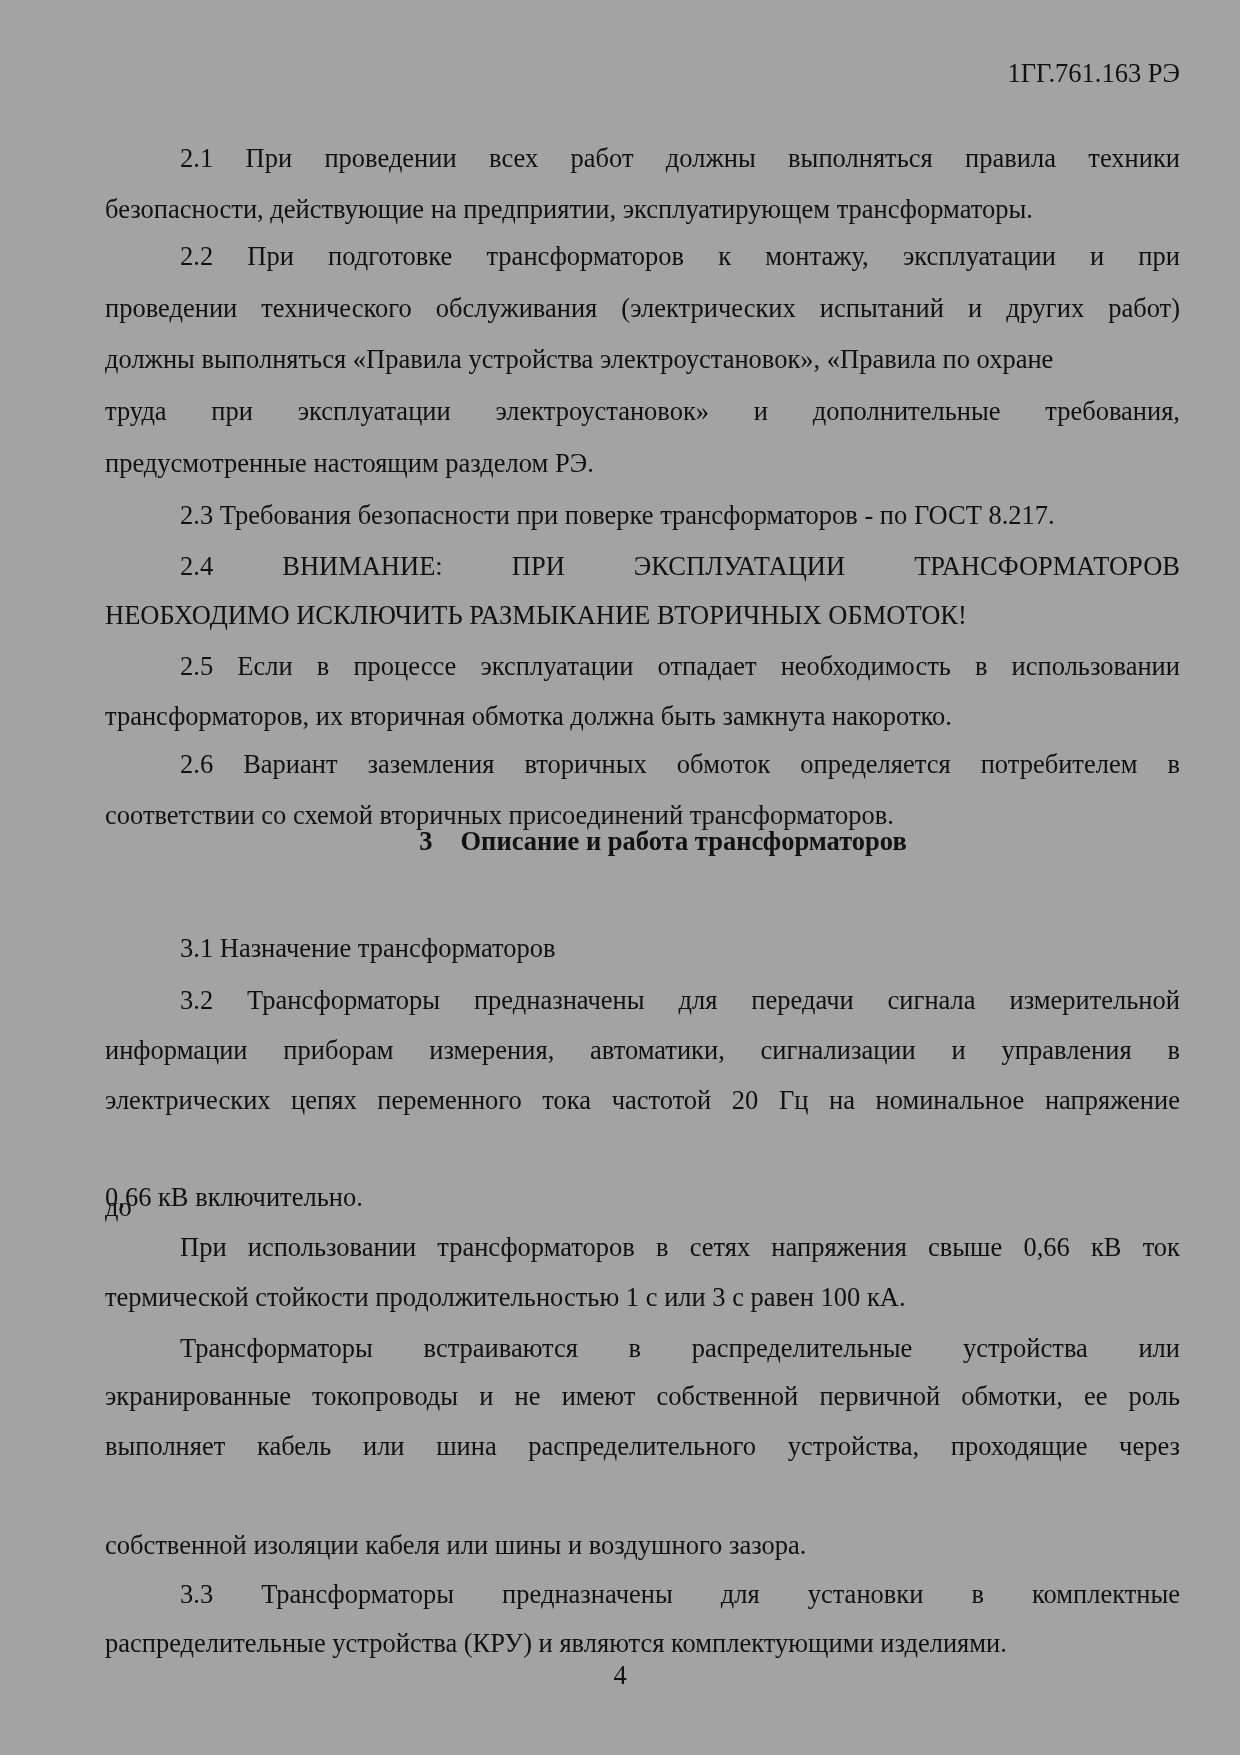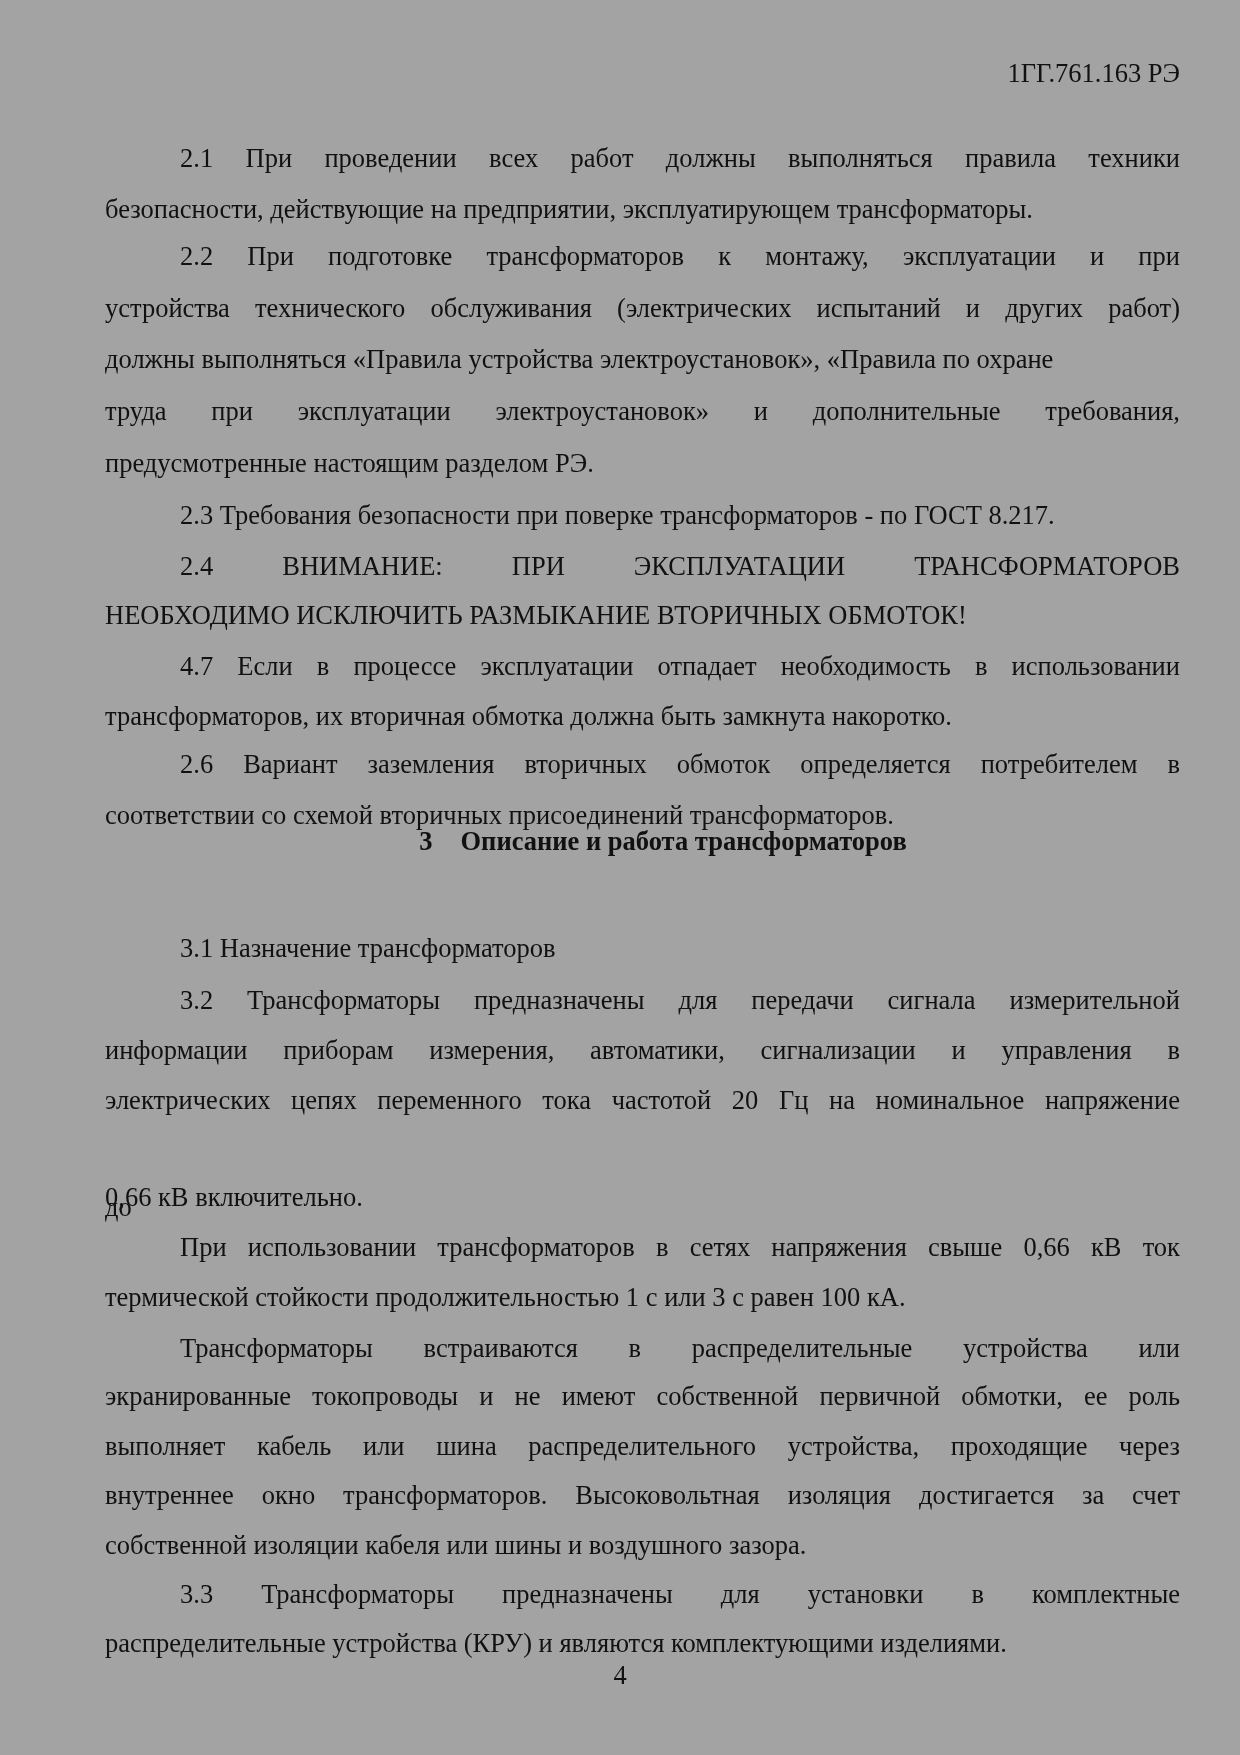--- a/index.html
+++ b/index.html
@@ -15,46 +15,45 @@
 </style>
 </head>
 <body>
 
 <div class="page">
   <div class="hdr">1ГГ.761.163 РЭ</div>
 
   <div class="ln ind j" style="top:95px">2.1 При проведении всех работ должны выполняться правила техники</div>
   <div class="ln" style="top:146px">безопасности, действующие на предприятии, эксплуатирующем трансформаторы.</div>
   <div class="ln ind j" style="top:193px">2.2 При подготовке трансформаторов к монтажу, эксплуатации и при</div>
-  <div class="ln j" style="top:245px">устройства технического обслуживания (электрических испытаний и других работ)</div>
+  <div class="ln j" style="top:245px">проведении технического обслуживания (электрических испытаний и других работ)</div>
   <div class="ln" style="top:296px">должны выполняться «Правила устройства электроустановок», «Правила по охране</div>
   <div class="ln j" style="top:348px">труда при эксплуатации электроустановок» и дополнительные требования,</div>
   <div class="ln" style="top:400px">предусмотренные настоящим разделом РЭ.</div>
   <div class="ln ind" style="top:452px">2.3 Требования безопасности при поверке трансформаторов - по ГОСТ 8.217.</div>
   <div class="ln ind j" style="top:503px">2.4 ВНИМАНИЕ: ПРИ ЭКСПЛУАТАЦИИ ТРАНСФОРМАТОРОВ</div>
   <div class="ln" style="top:552px">НЕОБХОДИМО ИСКЛЮЧИТЬ РАЗМЫКАНИЕ ВТОРИЧНЫХ ОБМОТОК!</div>
-  <div class="ln ind j" style="top:603px">4.7 Если в процессе эксплуатации отпадает необходимость в использовании</div>
+  <div class="ln ind j" style="top:603px">2.5 Если в процессе эксплуатации отпадает необходимость в использовании</div>
   <div class="ln" style="top:653px">трансформаторов, их вторичная обмотка должна быть замкнута накоротко.</div>
   <div class="ln ind j" style="top:701px">2.6 Вариант заземления вторичных обмоток определяется потребителем в</div>
   <div class="ln" style="top:752px">соответствии со схемой вторичных присоединений трансформаторов.</div>
 
   <div class="h2" style="top:826px">
     <span class="num">3</span><span>Описание и работа трансформаторов</span>
   </div>
 
   <div class="ln ind" style="top:885px">3.1 Назначение трансформаторов</div>
   <div class="ln ind j" style="top:937px">3.2 Трансформаторы предназначены для передачи сигнала измерительной</div>
   <div class="ln j" style="top:987px">информации приборам измерения, автоматики, сигнализации и управления в</div>
   <div class="ln j" style="top:1037px">электрических цепях переменного тока частотой 20 Гц на номинальное напряжение</div>
   <div class="ln" style="top:1144px">до</div>
   <div class="ln" style="top:1134px">0,66 кВ включительно.</div>
   <div class="ln ind j" style="top:1184px">При использовании трансформаторов в сетях напряжения свыше 0,66 кВ ток</div>
   <div class="ln" style="top:1234px">термической стойкости продолжительностью 1 с или 3 с равен 100 кА.</div>
   <div class="ln ind j" style="top:1285px">Трансформаторы встраиваются в распределительные устройства или</div>
   <div class="ln j" style="top:1333px">экранированные токопроводы и не имеют собственной первичной обмотки, ее роль</div>
   <div class="ln j" style="top:1383px">выполняет кабель или шина распределительного устройства, проходящие через</div>
-  <div class="ln j" style="top:1432px">внутреннее окно трансформаторов. Высоковольтная изоляция достигается за счет</div>
   <div class="ln" style="top:1482px">собственной изоляции кабеля или шины и воздушного зазора.</div>
   <div class="ln ind j" style="top:1531px">3.3 Трансформаторы предназначены для установки в комплектные</div>
   <div class="ln" style="top:1580px">распределительные устройства (КРУ) и являются комплектующими изделиями.</div>
 
   <div class="pn" style="top:1660px">4</div>
 </div>
 
 </body></html>

